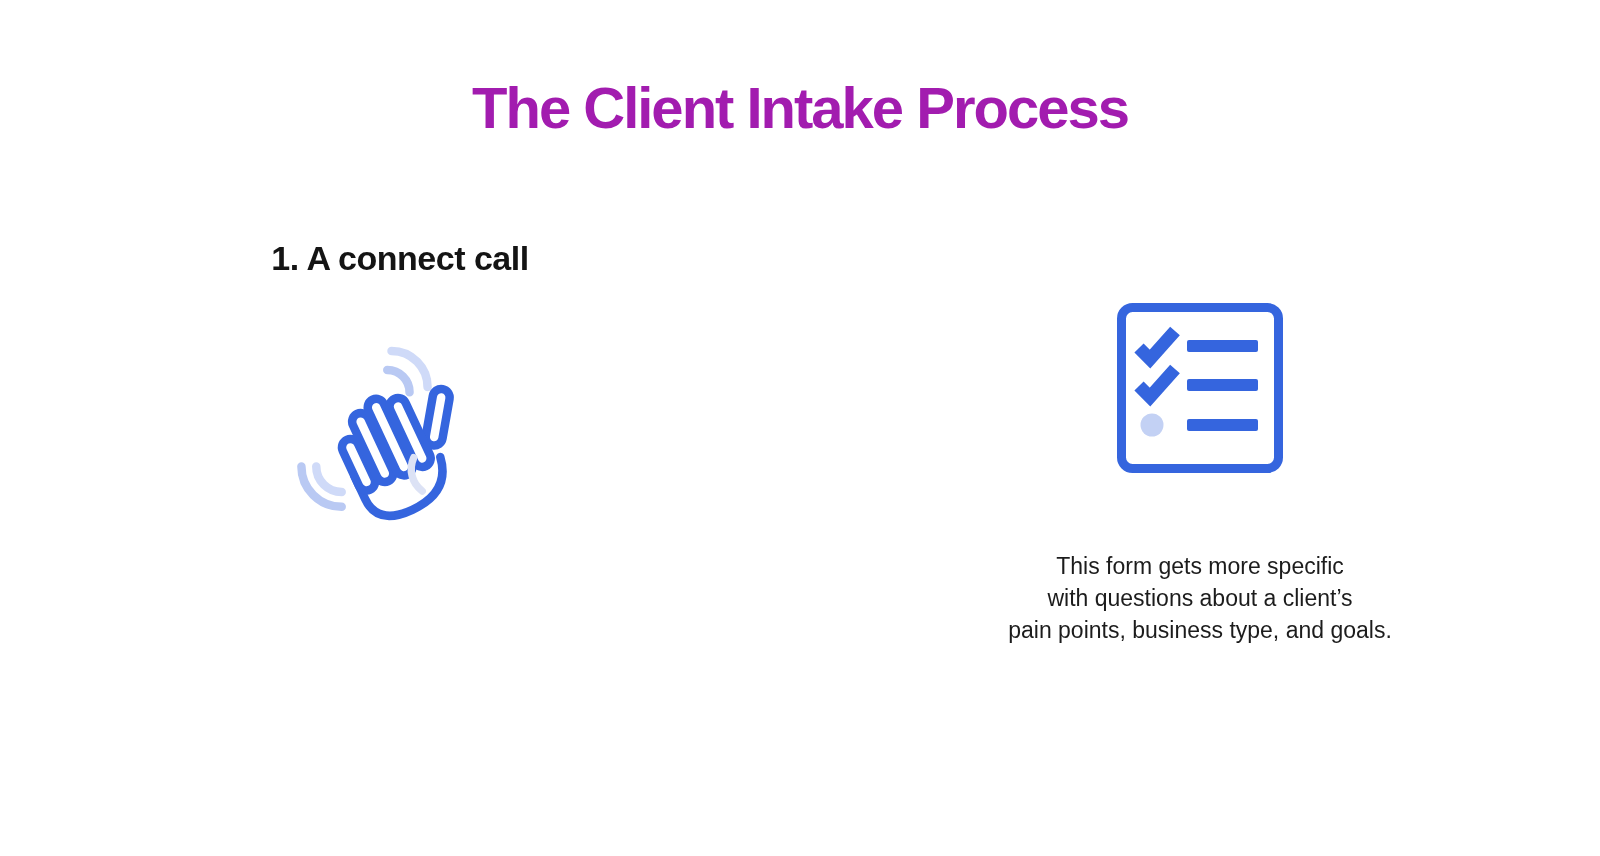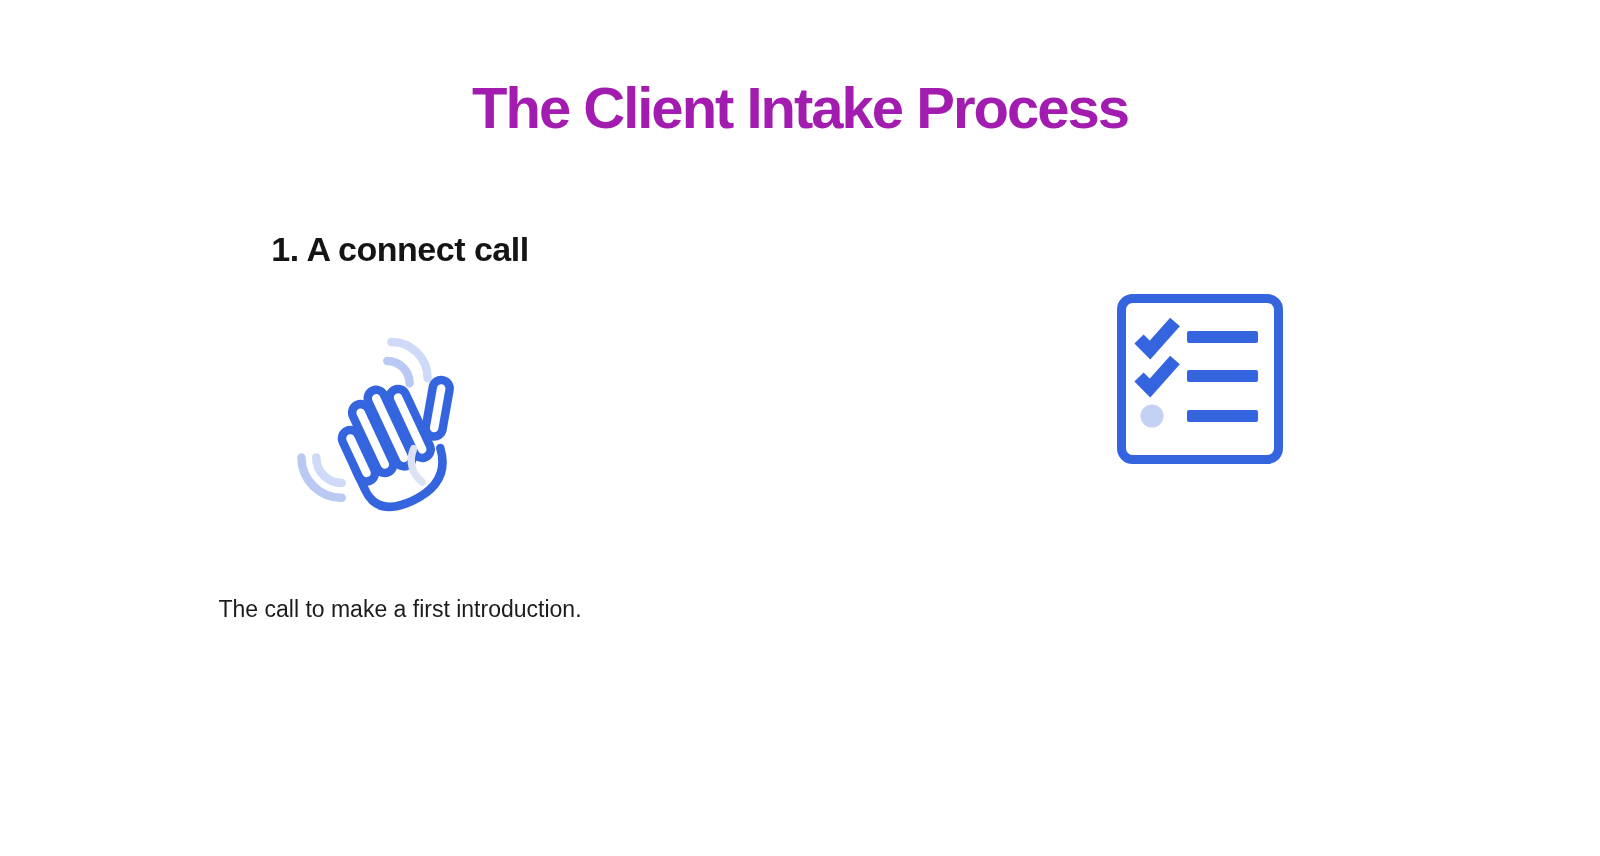--- a/index.html
+++ b/index.html
@@ -22,21 +22,21 @@
     width: 100%;
     text-align: center;
     font-size: 58px;
     font-weight: 700;
     letter-spacing: -2px;
     color: #a21caf;
     margin: 0;
   }
   .columns {
     position: absolute;
-    top: 223px;
+    top: 232px;
     left: 0;
     right: 0;
     display: flex;
   }
   .col {
     flex: 1 1 0;
     display: flex;
     flex-direction: column;
     align-items: center;
   }
@@ -89,32 +89,34 @@
             <rect x="132" y="66" width="16" height="54" rx="8" transform="rotate(35 140 115)" fill="#ffffff" stroke="#3565DE" stroke-width="8"></rect>
             <path d="M58,114 V138 Q58,166 94,166 Q134,166 139,132" fill="#ffffff" stroke="#3565DE" stroke-width="8" stroke-linecap="round"></path>
             <rect x="58" y="80" width="16" height="52" rx="8" fill="#ffffff" stroke="#3565DE" stroke-width="8"></rect>
             <rect x="77" y="62" width="16" height="70" rx="8" fill="#ffffff" stroke="#3565DE" stroke-width="8"></rect>
             <rect x="96" y="56" width="16" height="78" rx="8" fill="#ffffff" stroke="#3565DE" stroke-width="8"></rect>
             <rect x="115" y="64" width="16" height="70" rx="8" fill="#ffffff" stroke="#3565DE" stroke-width="8"></rect>
             <path d="M116,122 A26,26 0 0 0 110,154" fill="none" stroke="#DCE2F5" stroke-width="7" stroke-linecap="round"></path>
           </g>
         </svg>
       </div>
-      <p class="desc">The call to make a first introduction.</p>
     </div>
 
     <div class="col">
       <div class="icon-box">
         <svg width="166" height="170" viewBox="0 0 166 170">
           <rect x="4.5" y="4.5" width="157" height="161" rx="11" fill="#ffffff" stroke="#3565DE" stroke-width="9"></rect>
           <path d="M22,45 L33,56 L58,28" fill="none" stroke="#3565DE" stroke-width="13"></path>
           <path d="M22,83 L33,94 L58,66" fill="none" stroke="#3565DE" stroke-width="13"></path>
           <circle cx="35" cy="122" r="11.5" fill="#C3D1F4"></circle>
           <rect x="70" y="37" width="71" height="12" rx="2" fill="#3565DE"></rect>
           <rect x="70" y="76" width="71" height="12" rx="2" fill="#3565DE"></rect>
           <rect x="70" y="116" width="71" height="12" rx="2" fill="#3565DE"></rect>
         </svg>
       </div>
+      <p class="desc">This form gets more specific
+with questions about a client’s
+pain points, business type, and goals.</p>
     </div>
 
 
   </div>
 </div>
 
 </body></html>

